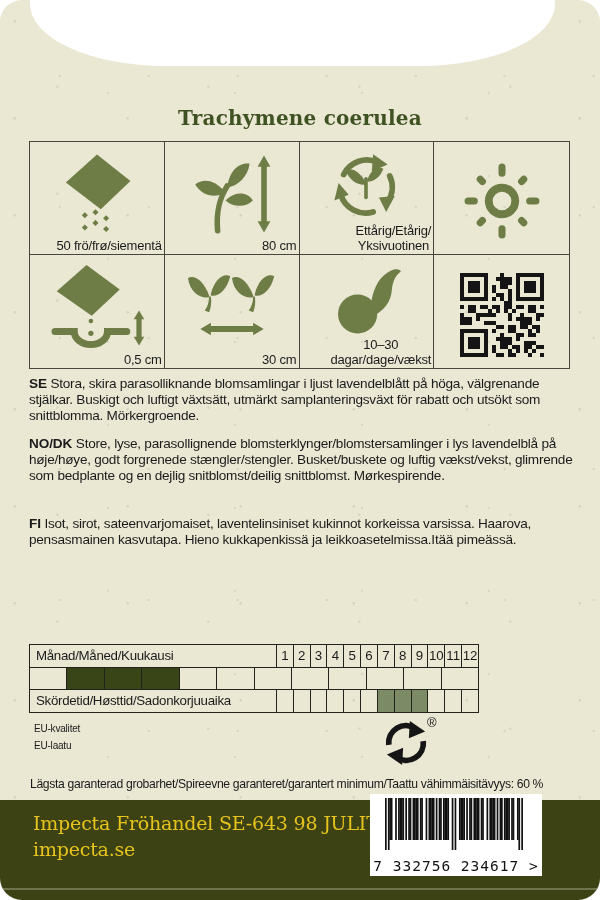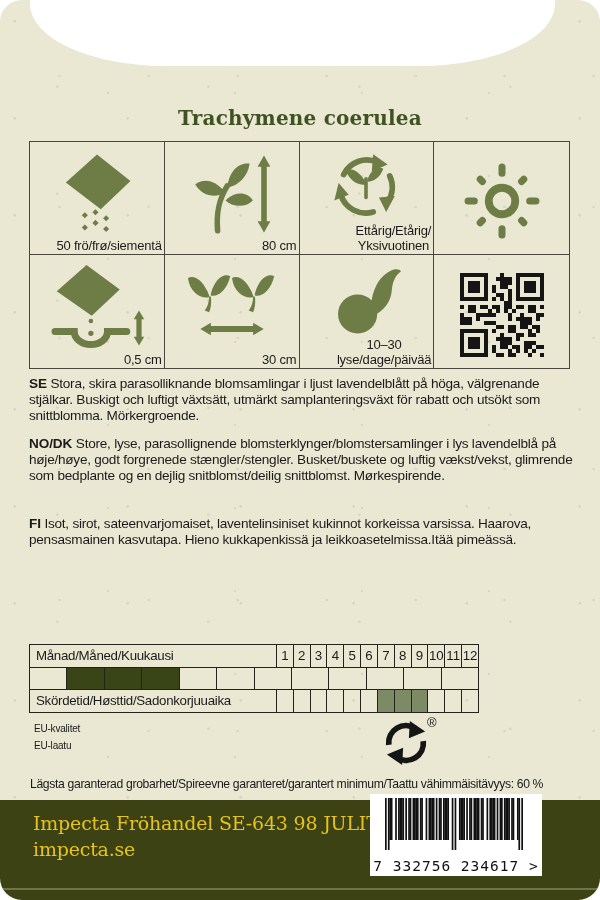--- a/index.html
+++ b/index.html
@@ -176,21 +176,21 @@
 
       <div class="cell">
         <div class="icn">
           <svg width="70" height="74" viewBox="0 0 100 104">
             <circle cx="38" cy="72" r="28" fill="currentColor"></circle>
             <path d="M58,52 C62,32 70,18 86,10 C92,7 98,8 100,11 C92,17 88,26 87,37 C86,54 76,68 58,76 C56,68 55,60 58,52 Z" fill="currentColor"></path>
           </svg>
         </div>
         <div class="cell-label two">
           <div>10–30</div>
-          <div>lyse/dage/päivää</div>
+          <div>dagar/dage/vækst</div>
         </div>
       </div>
 
       <div class="cell">
         <div class="icn">
           <svg id="qr" width="100" height="100" viewBox="0 0 25 25" shape-rendering="crispEdges">
               <rect x="2" y="2" width="7" height="7" fill="#151515"></rect>
               <rect x="3" y="3" width="5" height="5" fill="#eae7d3"></rect>
               <rect x="4" y="4" width="3" height="3" fill="#151515"></rect>
               <rect x="16" y="2" width="7" height="7" fill="#151515"></rect>

